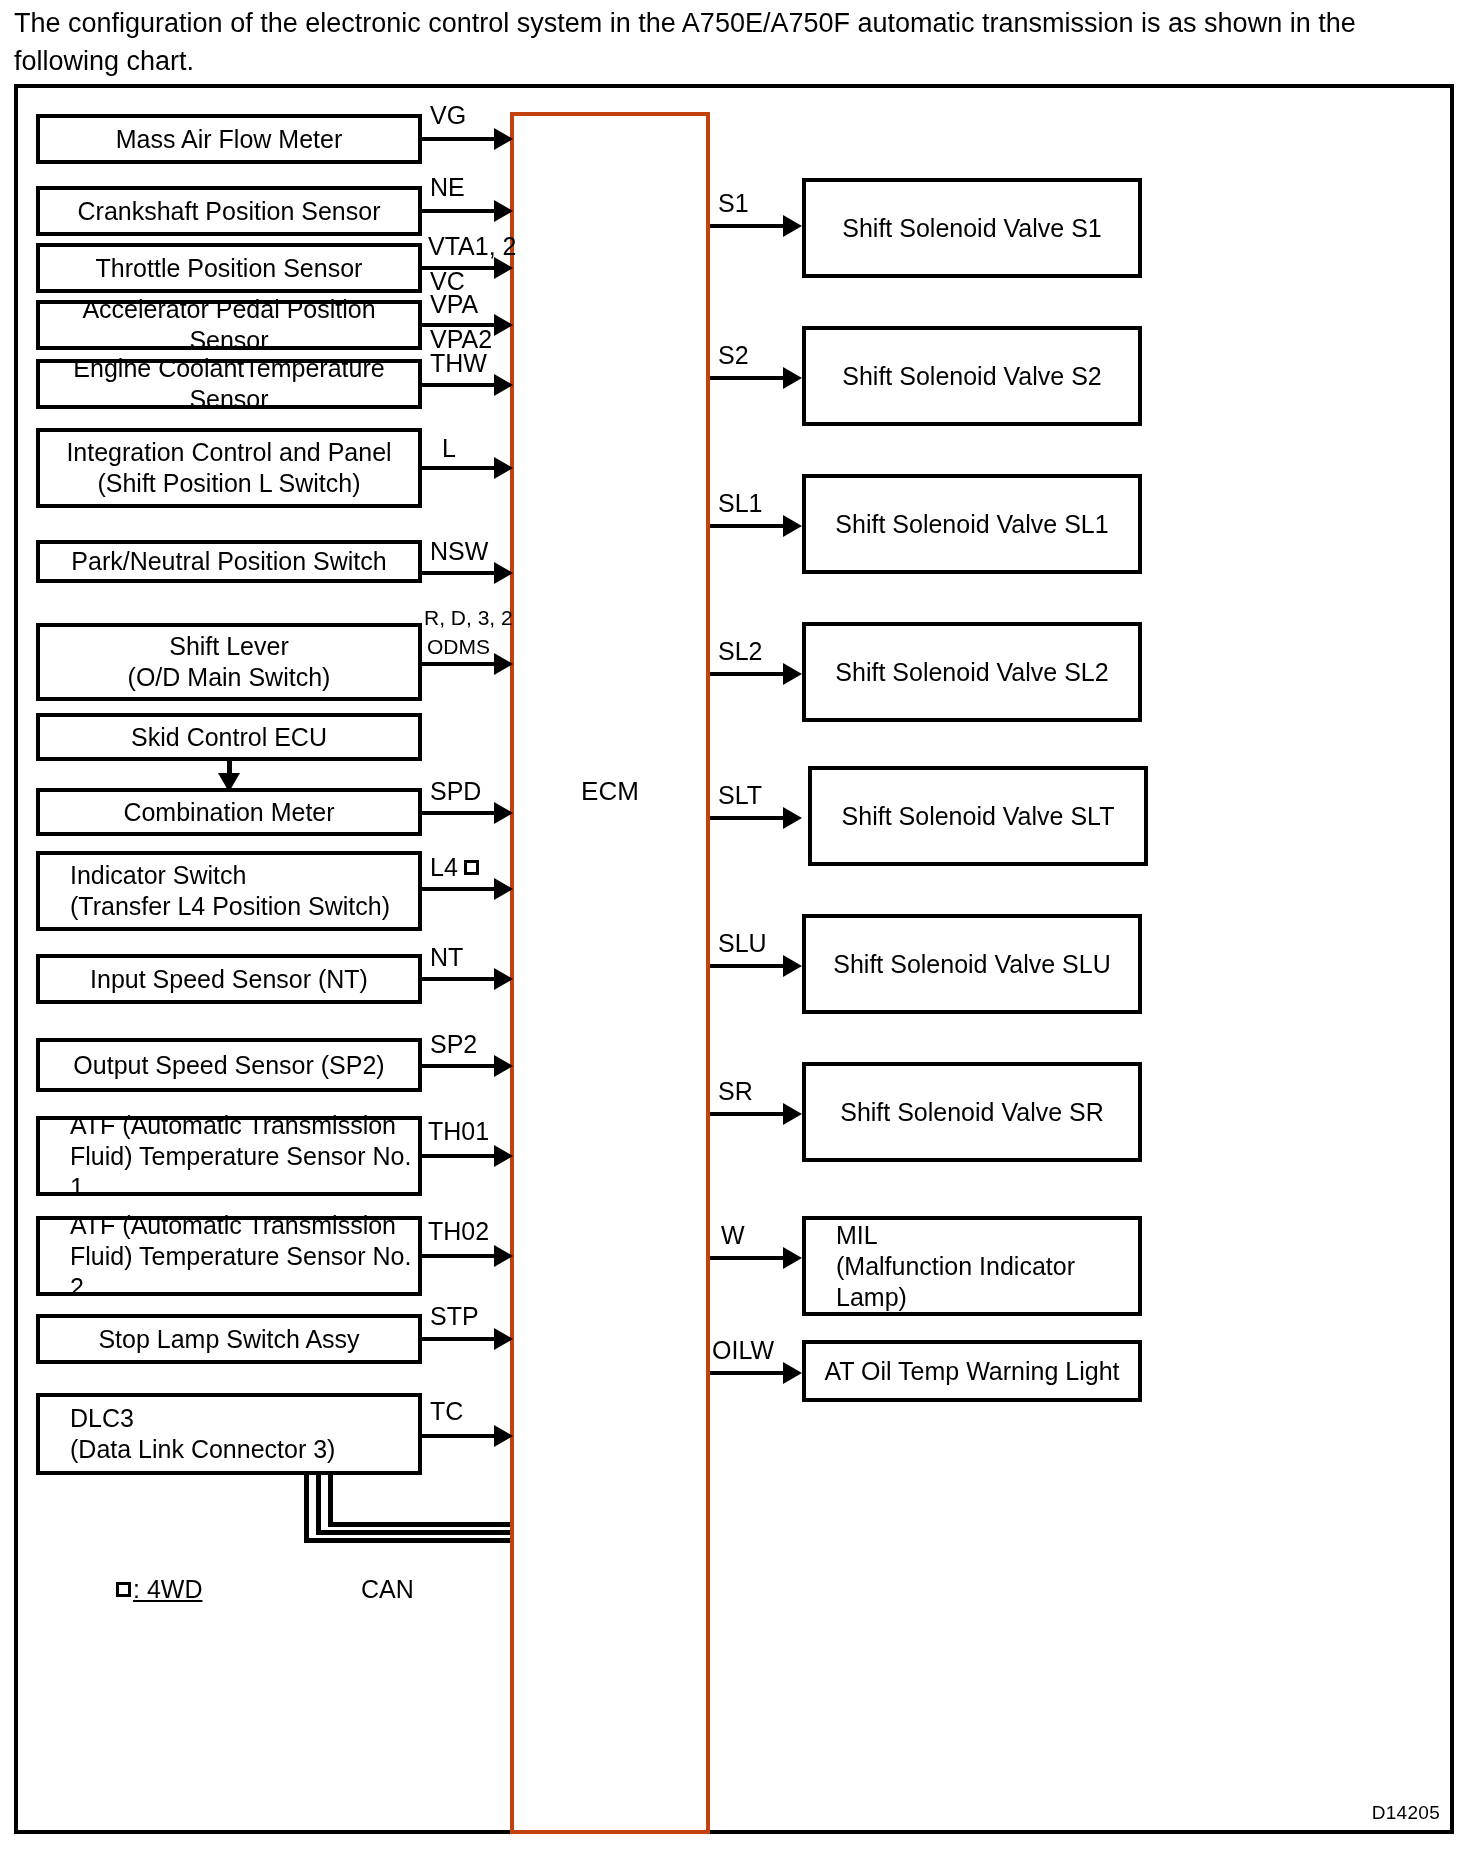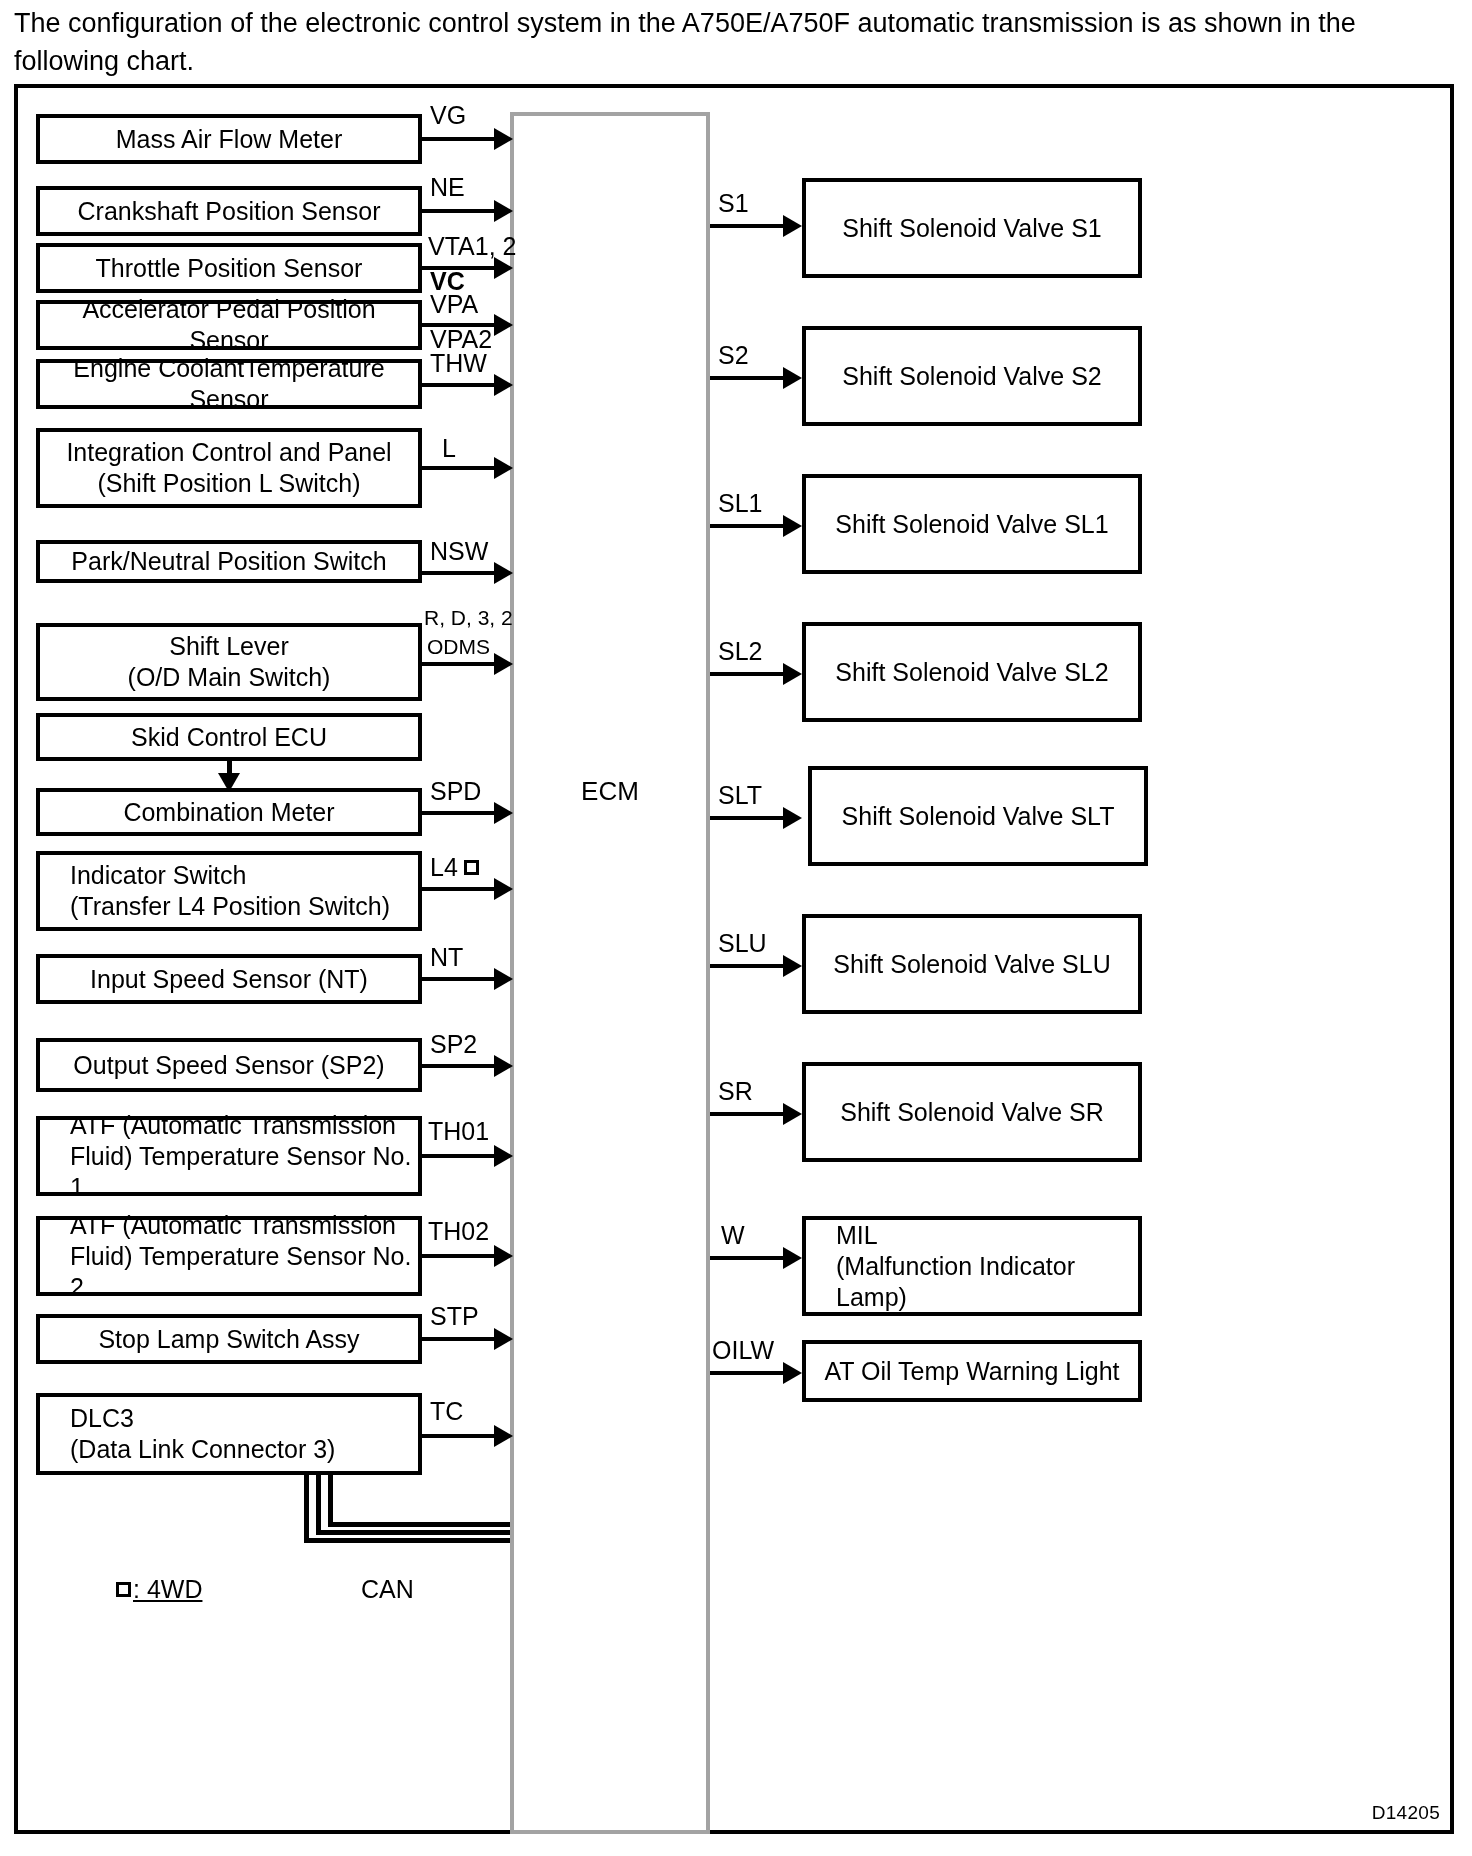--- a/index.html
+++ b/index.html
@@ -55,21 +55,21 @@
     white-space: pre-line;
   }
   .box.left-align {
     justify-content: flex-start;
     text-align: left;
     padding-left: 30px;
   }
   
   #ecm {
     position: absolute;
-    border: 4px solid #a3a3a3;
+    border: 4px solid #c2410c;
     box-sizing: border-box;
     background: #fff;
   }
   #ecm-label {
     position: absolute;
     width: 100%;
     text-align: center;
     top: 660px;
     font-size: 26px;
   }
@@ -214,21 +214,21 @@
     <div class="arrow-r" style="left:476px; top:40px;"></div>
     <div class="sig" style="left:412px; top:14px;">VG</div>
 
     <div class="line hline" style="left:404px; top:121px; width:78px;"></div>
     <div class="arrow-r" style="left:476px; top:112px;"></div>
     <div class="sig" style="left:412px; top:86px;">NE</div>
 
     <div class="line hline" style="left:404px; top:178px; width:78px;"></div>
     <div class="arrow-r" style="left:476px; top:169px;"></div>
     <div class="sig" style="left:410px; top:145px;">VTA1, 2</div>
-    <div class="sig" style="left:412px; top:180px;font-weight:bold;">VC</div>
+    <div class="sig" style="left:412px; top:180px;">VC</div>
 
     <div class="line hline" style="left:404px; top:235px; width:78px;"></div>
     <div class="arrow-r" style="left:476px; top:226px;"></div>
     <div class="sig" style="left:412px; top:203px;">VPA</div>
     <div class="sig" style="left:412px; top:238px;">VPA2</div>
 
     <div class="line hline" style="left:404px; top:295px; width:78px;"></div>
     <div class="arrow-r" style="left:476px; top:286px;"></div>
     <div class="sig" style="left:412px; top:262px;">THW</div>
 

